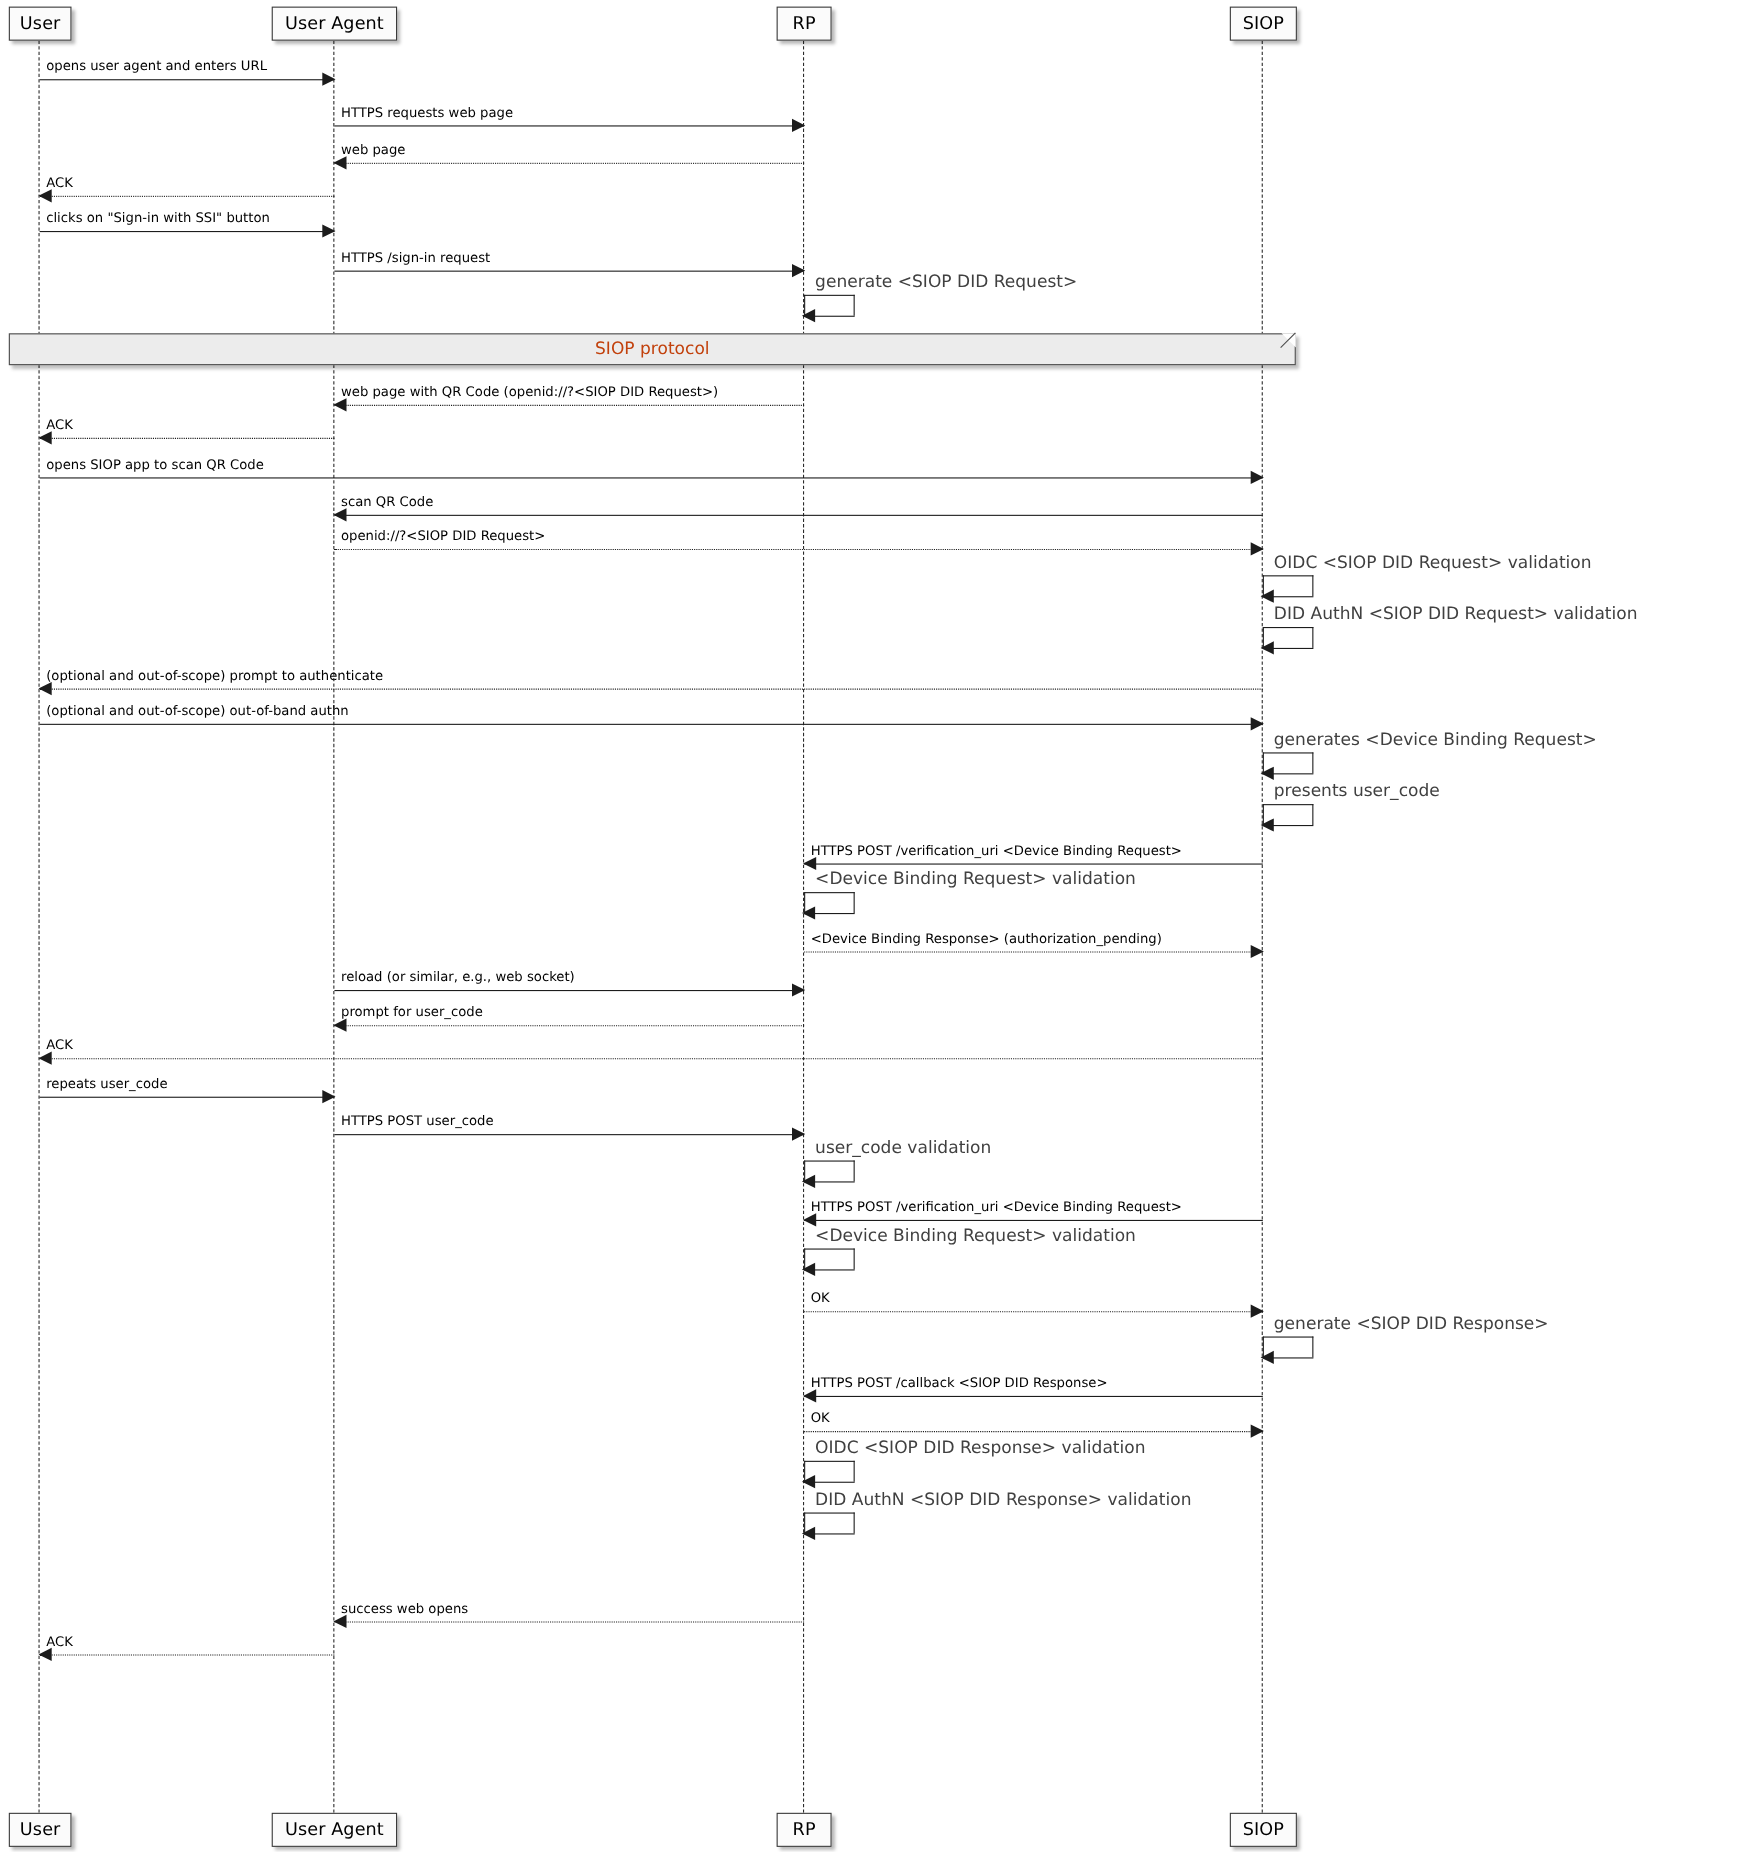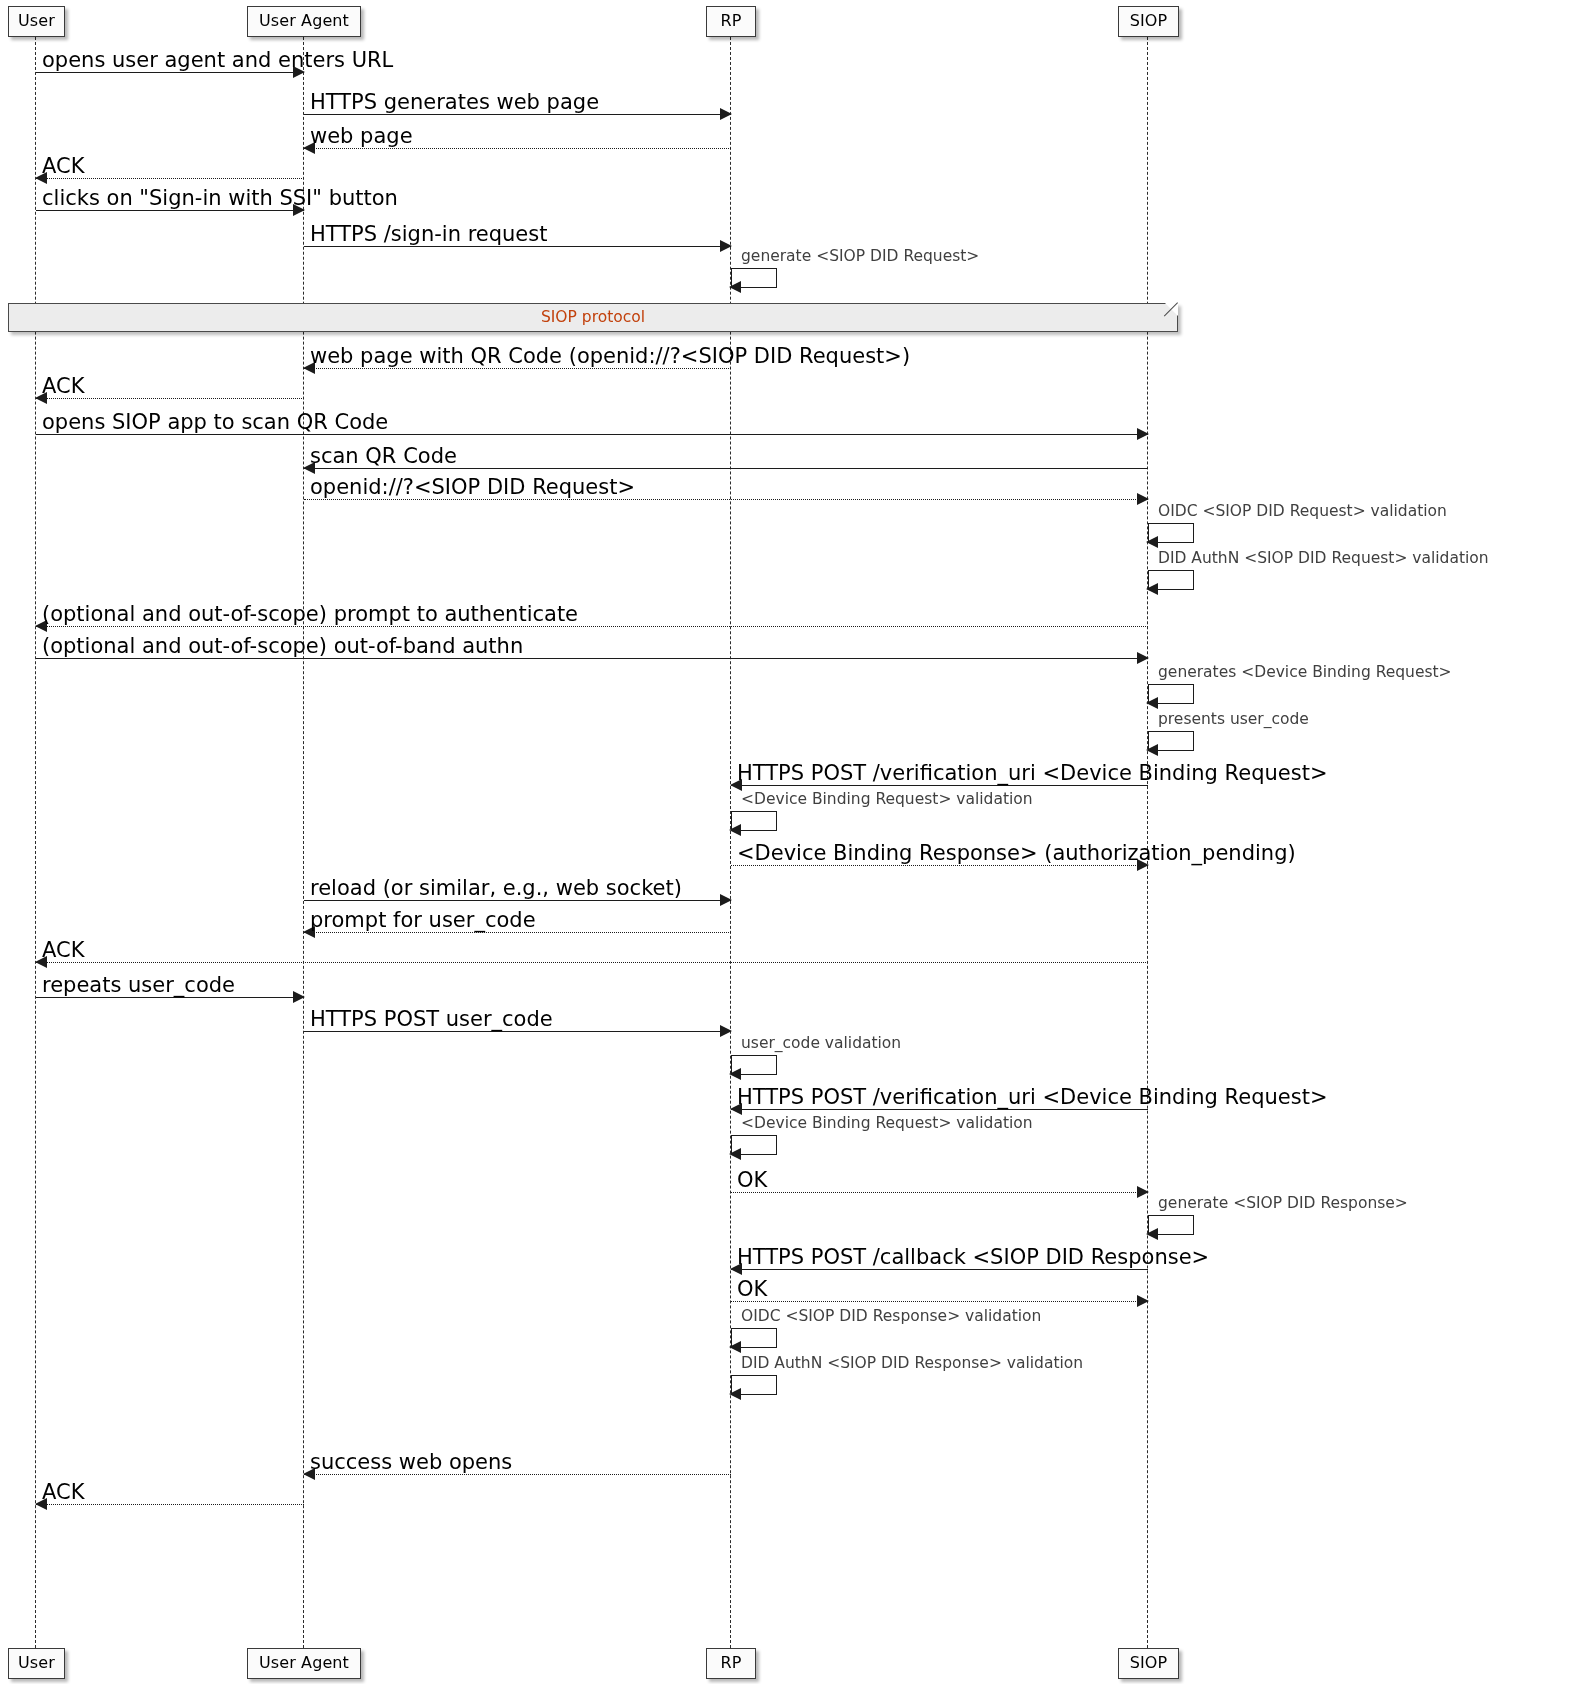--- a/index.html
+++ b/index.html
@@ -44,21 +44,21 @@
     border-bottom:6px solid transparent;
     border-left:12px solid #1c1c1c;}
   .ah.left{left:-1px;
     border-top:6px solid transparent;
     border-bottom:6px solid transparent;
     border-right:12px solid #1c1c1c;}
 
   .msg .lbl{
     position:absolute;
     bottom:3px;
-    font-size:21px;
+    font-size:12px;
     color:#000;
     white-space:nowrap;
     line-height:17px;
   }
   .msg .lbl.l{left:6px;}
 
   
   .self{position:absolute;}
   .self .box{
     position:absolute;left:0;top:0;
@@ -128,21 +128,21 @@
     <div class="participant" style="left: 706px; top: 1648px; width: 50px;">RP</div>
     <div class="participant" style="left: 1118px; top: 1648px; width: 61px;">SIOP</div>
     <div class="msg solid" style="left: 36px; top: 72px; width: 268px;">
       <span class="line"></span>
       <span class="ah right"></span>
       <span class="lbl l">opens user agent and enters URL</span>
     </div>
     <div class="msg solid" style="left: 304px; top: 114px; width: 427px;">
       <span class="line"></span>
       <span class="ah right"></span>
-      <span class="lbl l">HTTPS generates web page</span>
+      <span class="lbl l">HTTPS requests web page</span>
     </div>
     <div class="msg dotted" style="left: 304px; top: 148px; width: 427px;">
       <span class="line"></span>
       <span class="ah left"></span>
       <span class="lbl l">web page</span>
     </div>
     <div class="msg dotted" style="left: 36px; top: 178px; width: 268px;">
       <span class="line"></span>
       <span class="ah left"></span>
       <span class="lbl l">ACK</span>

